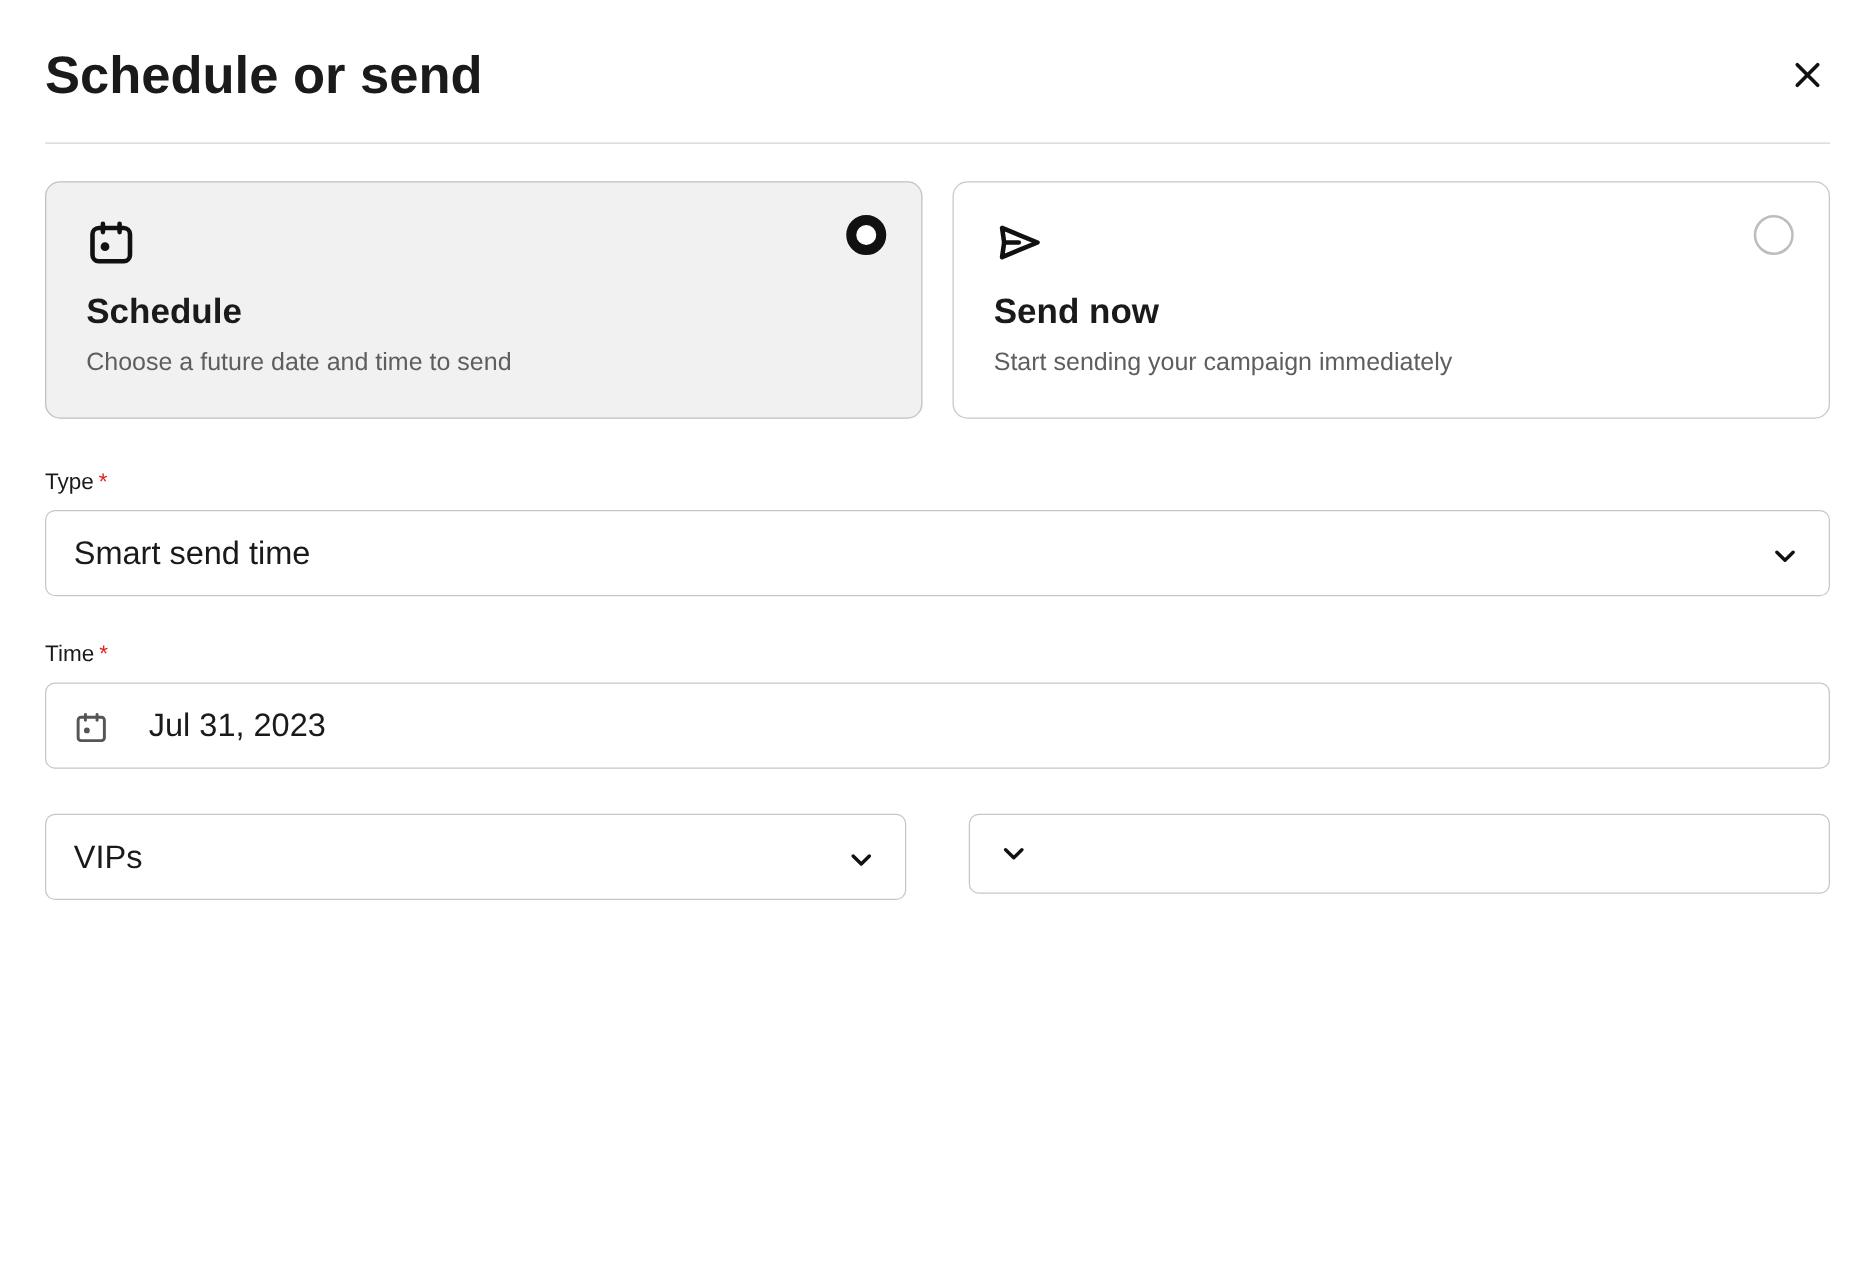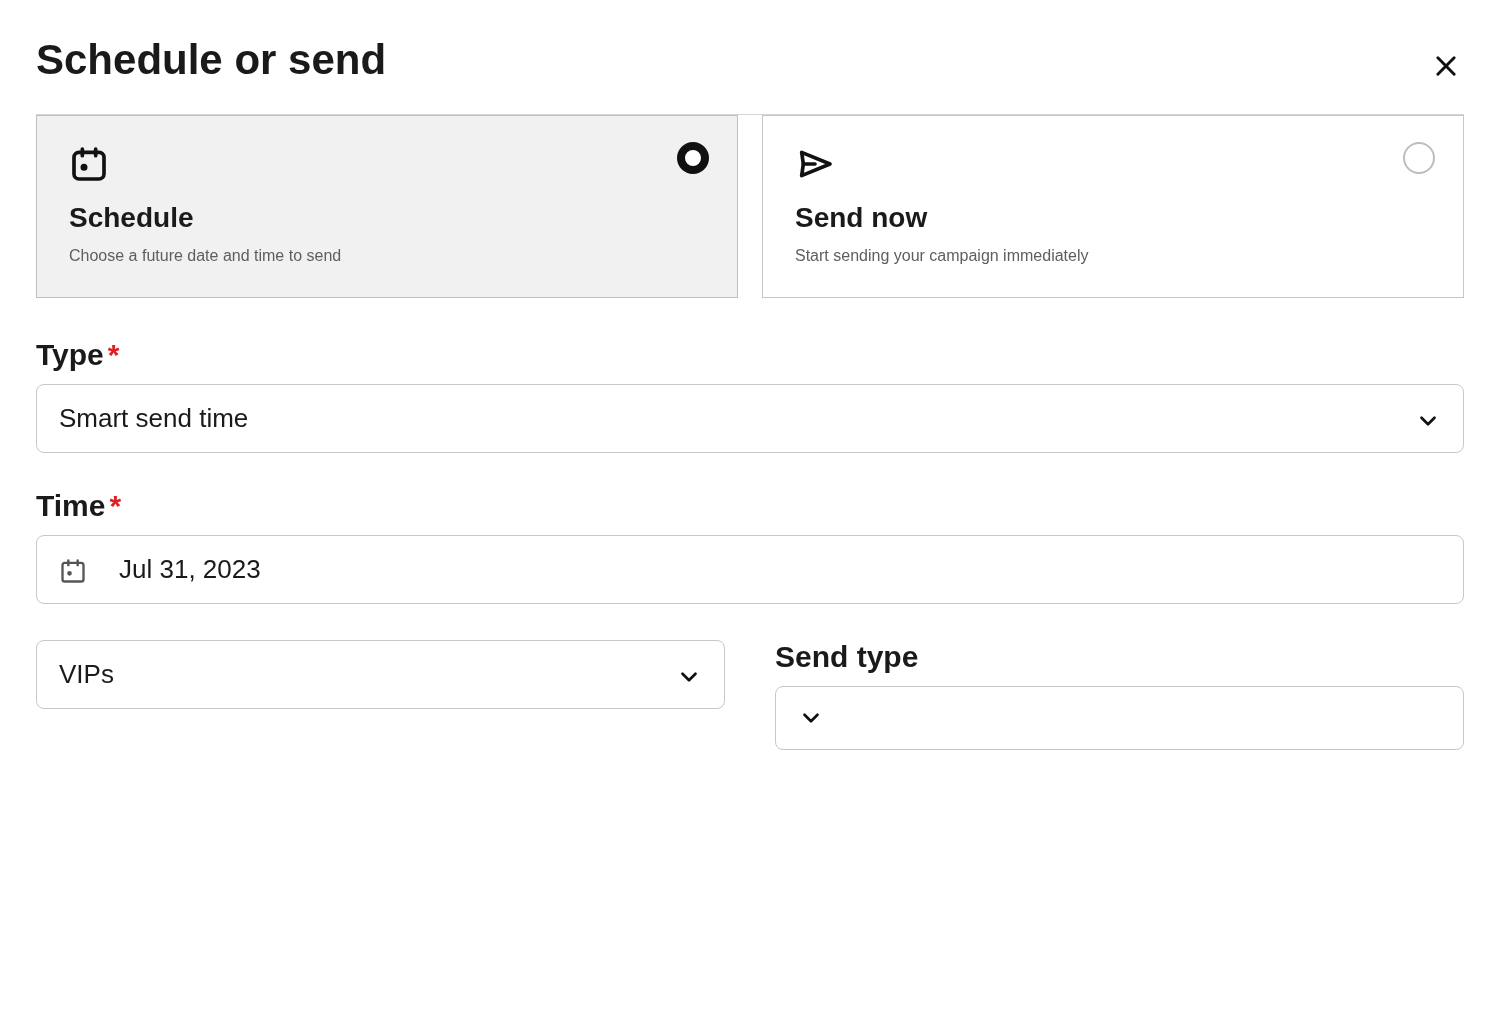--- a/index.html
+++ b/index.html
@@ -9,21 +9,22 @@
     }
     body {
       font-family: -apple-system, BlinkMacSystemFont, "Segoe UI", Helvetica, Arial, sans-serif;
       background: #ffffff;
       padding: 36px;
       color: #111;
     }
     .header {
       display: flex;
       justify-content: space-between;
-      align-items: flex-end;
+      align-items: center;
+      margin-bottom: 30px;
       padding-bottom: 30px;
       border-bottom: 1px solid #d5d5d5;
     }
     .title {
       font-size: 42px;
       font-weight: 600;
       color: #1a1a1a;
     }
     .close-btn {
       width: 36px;
@@ -36,63 +37,63 @@
       border: none;
     }
     .options-row {
       display: flex;
       gap: 24px;
       margin-bottom: 40px;
     }
     .option-card {
       flex: 1;
       border: 1px solid #c7c7c7;
-      border-radius: 0;
+      border-radius: 12px;
       padding: 28px 32px;
       cursor: pointer;
       position: relative;
       background: #ffffff;
     }
     .option-card.selected {
       background: #f1f1f1;
       border-color: #c0c0c0;
     }
     .option-icon {
       margin-bottom: 14px;
     }
     .option-title {
       font-size: 28px;
       font-weight: 700;
       color: #1a1a1a;
       margin-bottom: 10px;
     }
     .option-desc {
-      font-size: 16px;
+      font-size: 20px;
       color: #5e5e5e;
       line-height: 1.55;
     }
     .radio {
       position: absolute;
       top: 26px;
       right: 28px;
       width: 32px;
       height: 32px;
       border-radius: 50%;
       border: 2px solid #bdbdbd;
       background: #fff;
     }
     .radio.checked {
       border: 8px solid #111;
     }
     .form-group {
       margin-bottom: 36px;
     }
     .form-label {
-      font-size: 30px;
-      font-weight: 700;
+      font-size: 18px;
+      font-weight: 400;
       color: #1a1a1a;
       margin-bottom: 12px;
       display: block;
     }
     .required {
       color: #e02020;
       margin-left: 4px;
     }
     .select-field, .date-field {
       width: 100%;
@@ -207,20 +208,19 @@
   <div class="col form-group">
     <div class="select-field">
       <span class="select-value">VIPs</span>
       <svg class="chevron" width="26" height="26" viewBox="0 0 24 24" fill="none" stroke="#111" stroke-width="2.5" stroke-linecap="round" stroke-linejoin="round">
         <polyline points="6 9 12 15 18 9"></polyline>
       </svg>
     </div>
   </div>
 
   <div class="col form-group">
-    <label class="form-label">Send type</label>
     <div class="select-field">
       <svg class="chevron" width="26" height="26" viewBox="0 0 24 24" fill="none" stroke="#111" stroke-width="2.5" stroke-linecap="round" stroke-linejoin="round">
         <polyline points="6 9 12 15 18 9"></polyline>
       </svg>
     </div>
   </div>
 </div>
 
 </body></html>

